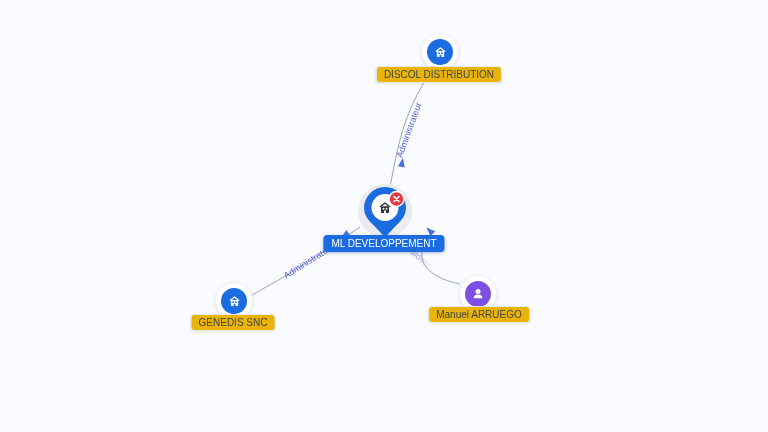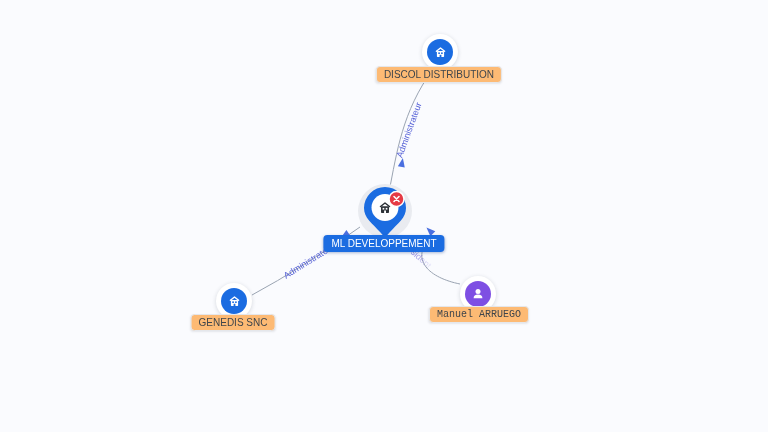--- a/index.html
+++ b/index.html
@@ -38,21 +38,21 @@
   .node-inner{
     width:26px;height:26px;border-radius:50%;
     display:flex;align-items:center;justify-content:center;
   }
   .node-inner.company{background:#1b6ce1;}
   .node-inner.person{background:#7e4fe3;}
   .node-label{
     position:absolute;
     z-index:4;
     transform:translateX(-50%);
-    background:#fdba74;
+    background:#eab308;
     border:1px solid #e5e7eb;
     border-radius:4px;
     box-shadow:0 1px 2px rgba(40,50,70,0.10);
     padding:2px 7px;
     font-size:10px;
     color:#3f454b;
     white-space:nowrap;
     cursor:pointer;
   }
   .center-label{
@@ -140,15 +140,15 @@
   <div class="node-label" style="left:233px;top:314px;">GENEDIS SNC</div>
 
   <div class="node" style="left:460px;top:276px;">
     <div class="node-inner person">
       <svg width="16" height="16" viewBox="0 0 16 16">
         <circle cx="8" cy="5.4" r="2.5" fill="#ffffff"></circle>
         <path d="M3.6 12.2 a4.4 3.6 0 0 1 8.8 0 Z" fill="#ffffff"></path>
       </svg>
     </div>
   </div>
-  <div class="node-label" style="left:479px;top:306px;font-family:Liberation Mono, monospace;">Manuel ARRUEGO</div>
+  <div class="node-label" style="left:479px;top:306px;">Manuel ARRUEGO</div>
 
 </div>
 
 </body></html>

